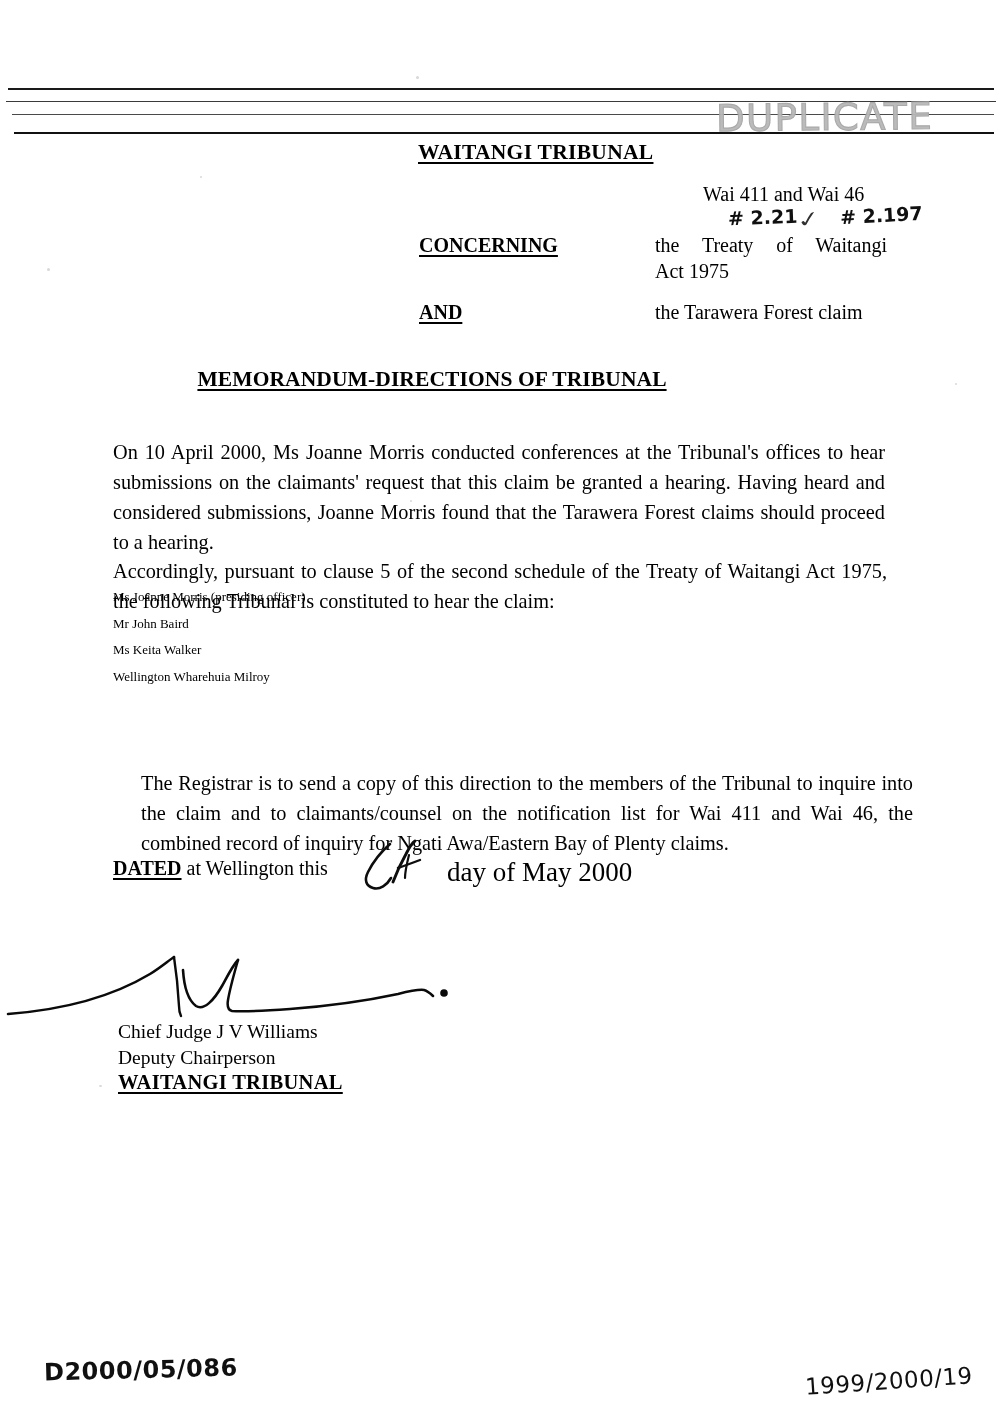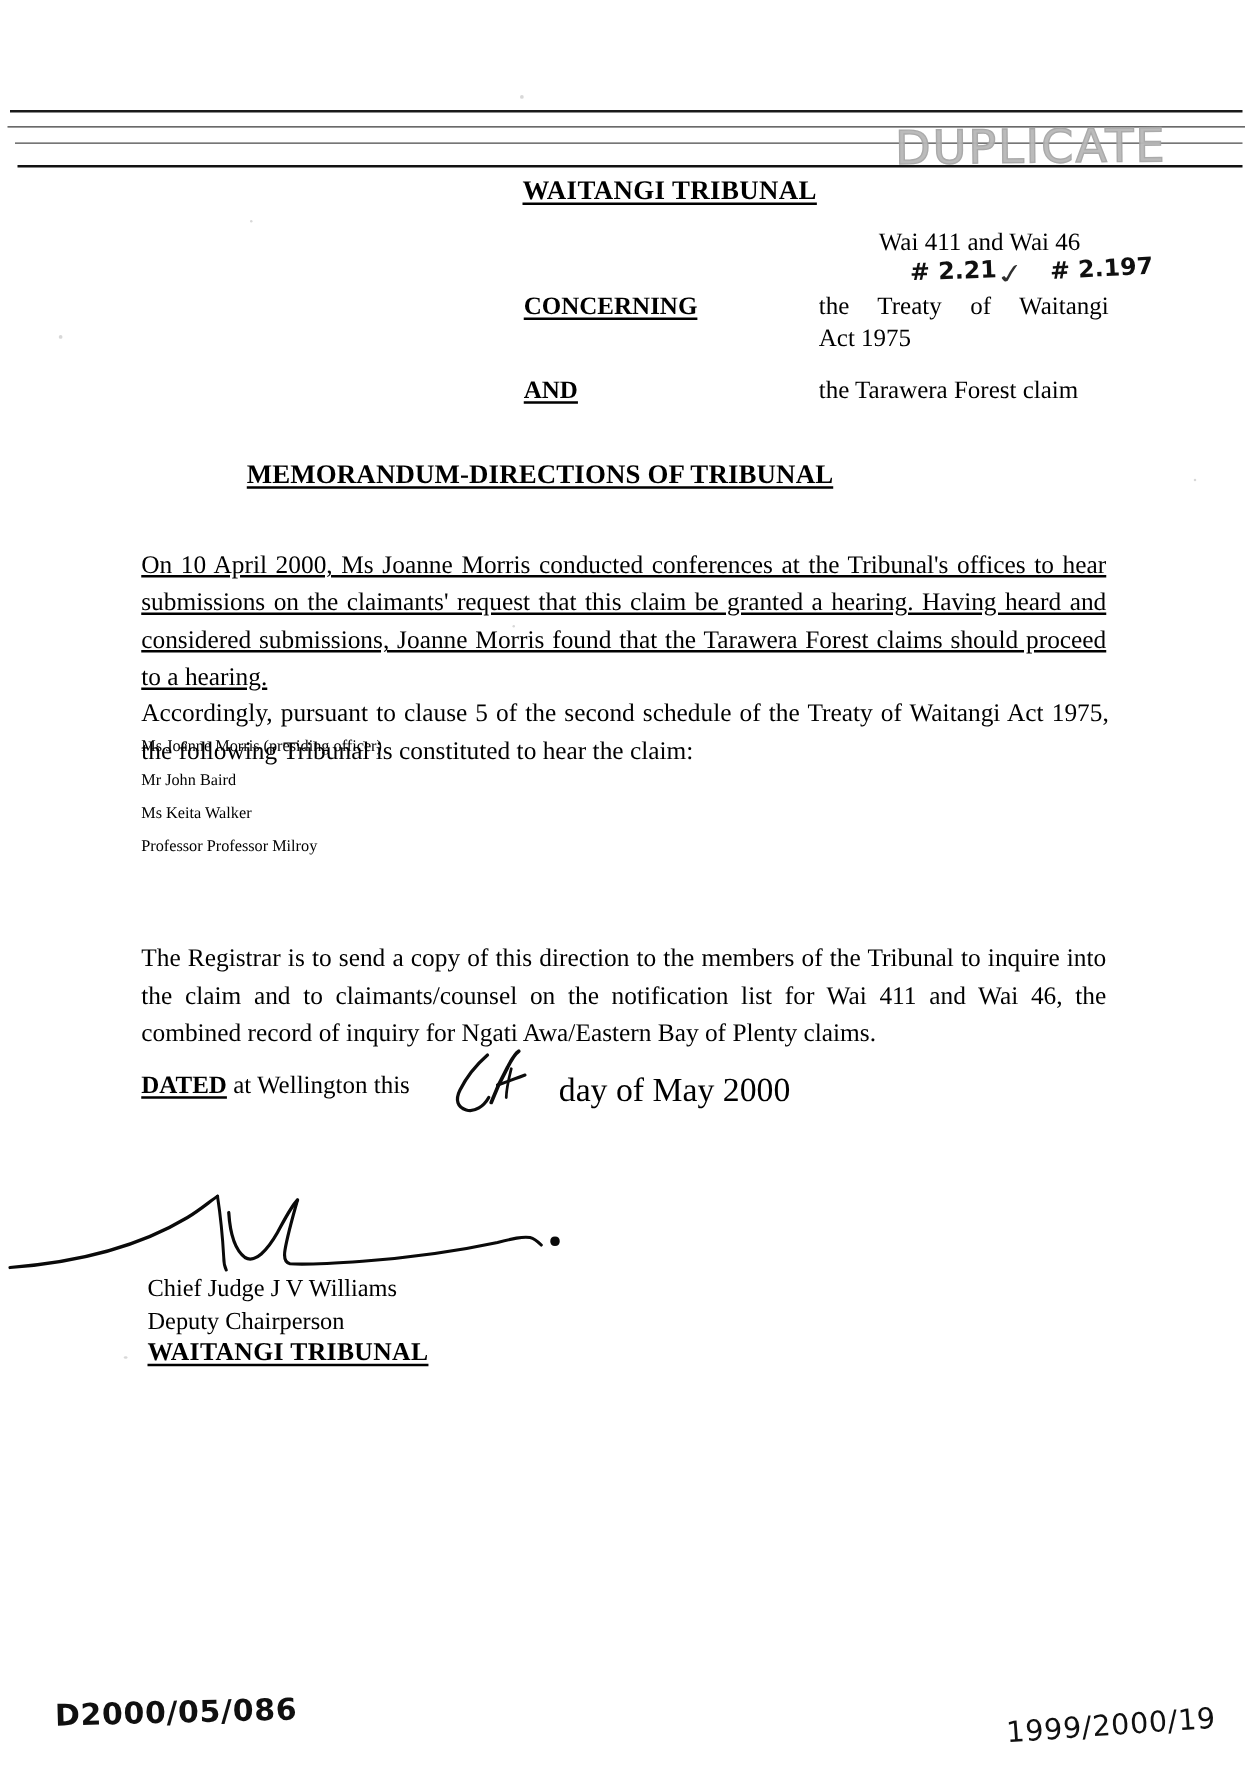--- a/index.html
+++ b/index.html
@@ -150,36 +150,36 @@
 
   .body-para {
     position: absolute;
     left: 113px;
     width: 772px;
     font-size: 20.3px;
     line-height: 30px;
     text-align: justify;
     text-align-last: left;
   }
-  #para-opening  { top: 417px; text-decoration: underline; }
+  #para-opening  { top: 417px; }
   #para-accordingly { top: 536px; width: 774px; }
 
   #member-list {
     position: absolute;
     left: 113px;
     top: 584px;
     font-size: 13px;
     line-height: 26.5px;
     list-style: none;
     margin: 0;
     padding: 0;
   }
   #member-list li { white-space: nowrap; }
 
-  #para-registrar { top: 732px; width: 772px; }
+  #para-registrar { top: 748px; width: 772px; margin-left: 28px; }
 
   
   #dated-line {
     position: absolute;
     left: 113px;
     top: 857px;
     font-size: 20px;
   }
   #dated-word {
     font-weight: bold;
@@ -282,21 +282,21 @@
   </div>
 
   <p class="body-para" id="para-opening">On 10 April 2000, Ms Joanne Morris conducted conferences at the Tribunal's offices to hear submissions on the claimants' request that this claim be granted a hearing.  Having heard and considered submissions, Joanne Morris found that the Tarawera Forest claims should proceed to a hearing.</p>
 
   <p class="body-para" id="para-accordingly">Accordingly, pursuant to clause 5 of the second schedule of the Treaty of Waitangi Act 1975, the following Tribunal is constituted to hear the claim:</p>
 
   <ul id="member-list">
     <li>Ms Joanne Morris (presiding officer)</li>
     <li>Mr John Baird</li>
     <li>Ms Keita Walker</li>
-    <li>Professor Professor Milroy</li>
+    <li>Wellington Wharehuia Milroy</li>
   </ul>
 
   <p class="body-para" id="para-registrar">The Registrar is to send a copy of this direction to the members of the Tribunal to inquire into the claim and to claimants/counsel on the notification list for Wai 411 and Wai 46, the combined record of inquiry for Ngati Awa/Eastern Bay of Plenty claims.</p>
 
   <div id="dated-line">
     <span id="dated-word">DATED</span><span id="dated-at">at Wellington this</span>
   </div>
 
   <svg id="dated-day-hand" viewBox="0 0 70 56" xmlns="http://www.w3.org/2000/svg">
     <g fill="none" stroke="#0d0d0d" stroke-linecap="round" stroke-linejoin="round">

